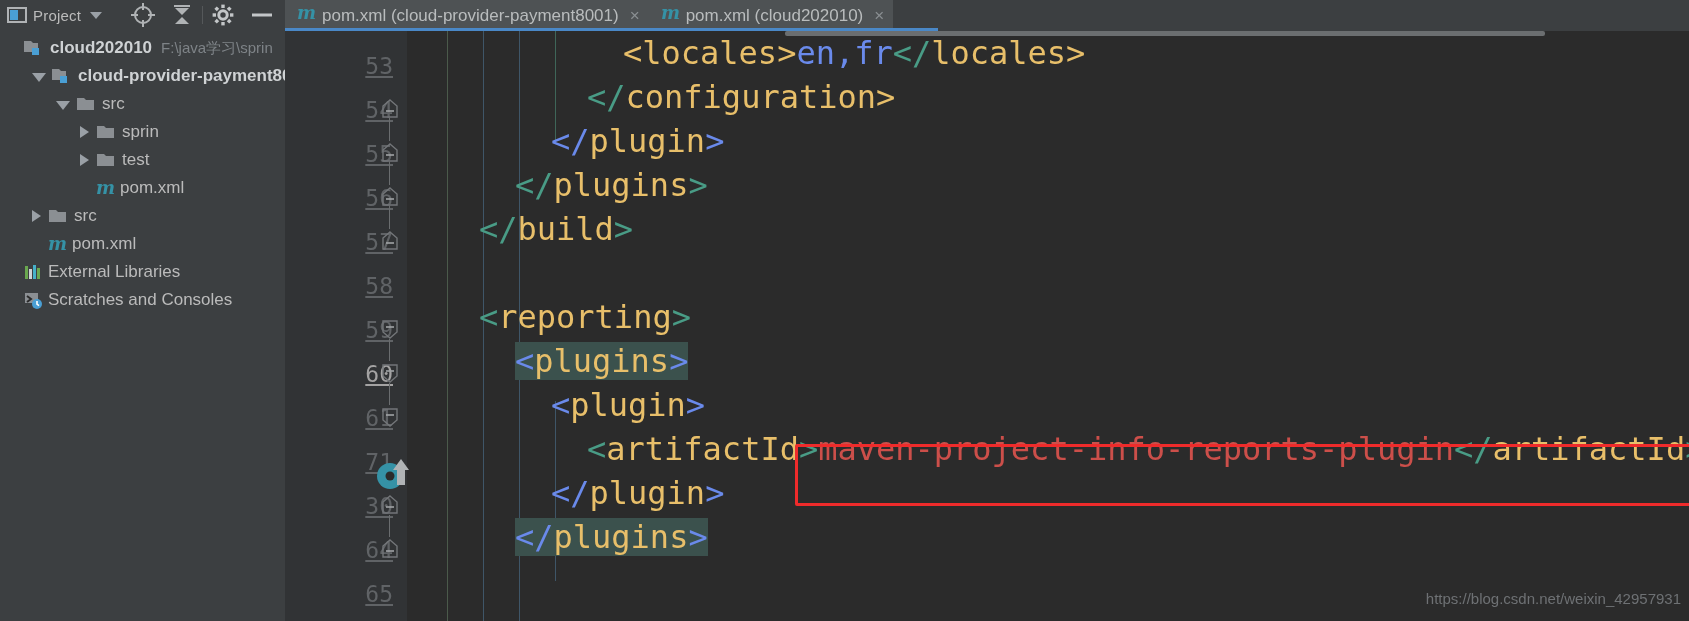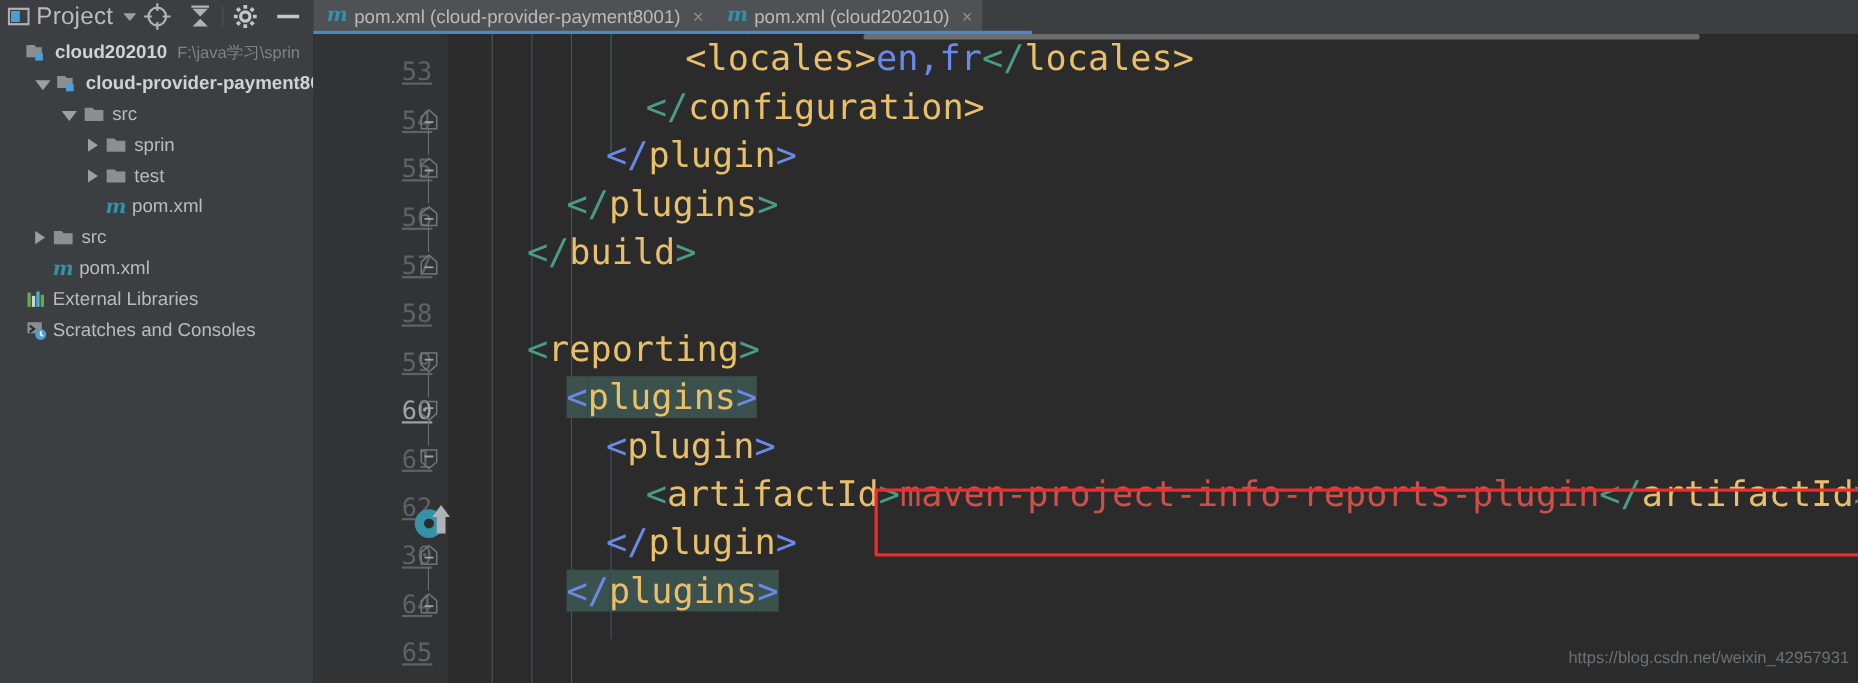--- a/index.html
+++ b/index.html
@@ -16,21 +16,21 @@
     position: absolute; left: 0; top: 0; width: 285px; height: 621px;
     background: #3c3f41;
   }
   #project-toolbar {
     position: relative; height: 30px; width: 285px;
     background: #3c3f41;
     display: flex; align-items: center;
   }
   .tb-icon { flex: 0 0 auto; display: flex; align-items: center; justify-content: center; }
   #proj-label {
-    color: #bbbbbb; font-size: 22px; letter-spacing: .2px;
+    color: #bbbbbb; font-size: 15px; letter-spacing: .2px;
     margin-left: 6px;
   }
   .caret-down {
     width: 0; height: 0; margin-left: 9px;
     border-left: 6px solid transparent; border-right: 6px solid transparent;
     border-top: 7px solid #9aa0a6;
   }
   #tb-right { position: absolute; right: 2px; top: 0; height: 30px; display: flex; align-items: center; }
   .tb-sep { width: 1px; height: 18px; background: #55585a; margin: 0 8px; }
 
@@ -322,21 +322,21 @@
       <div id="gutter">
           <div class="lnum" style="top: 22px;">53</div>
           <div class="lnum" style="top: 66px;">54</div>
           <div class="lnum" style="top: 110px;">55</div>
           <div class="lnum" style="top: 154px;">56</div>
           <div class="lnum" style="top: 198px;">57</div>
           <div class="lnum" style="top: 242px;">58</div>
           <div class="lnum" style="top: 286px;">59</div>
           <div class="lnum cur" style="top: 330px;">60</div>
           <div class="lnum" style="top: 374px;">61</div>
-          <div class="lnum" style="top: 418px;">62</div>
+          <div class="lnum" style="top: 418px;">71</div>
           <div class="lnum" style="top: 462px;">30</div>
           <div class="lnum" style="top: 506px;">64</div>
           <div class="lnum" style="top: 550px;">65</div>
           <div class="fold" style="top: 68px;"><svg width="18" height="20" viewBox="0 0 18 20">
               <path d="M9 1 L16 7 V18 H2 V7 Z" fill="none" stroke="#737679" stroke-width="1.4"></path>
               <line x1="5" y1="12" x2="13" y2="12" stroke="#a0a3a6" stroke-width="1.6"></line>
             </svg></div>
           <div class="fold" style="top: 112px;"><svg width="18" height="20" viewBox="0 0 18 20">
               <path d="M9 1 L16 7 V18 H2 V7 Z" fill="none" stroke="#737679" stroke-width="1.4"></path>
               <line x1="5" y1="12" x2="13" y2="12" stroke="#a0a3a6" stroke-width="1.6"></line>

